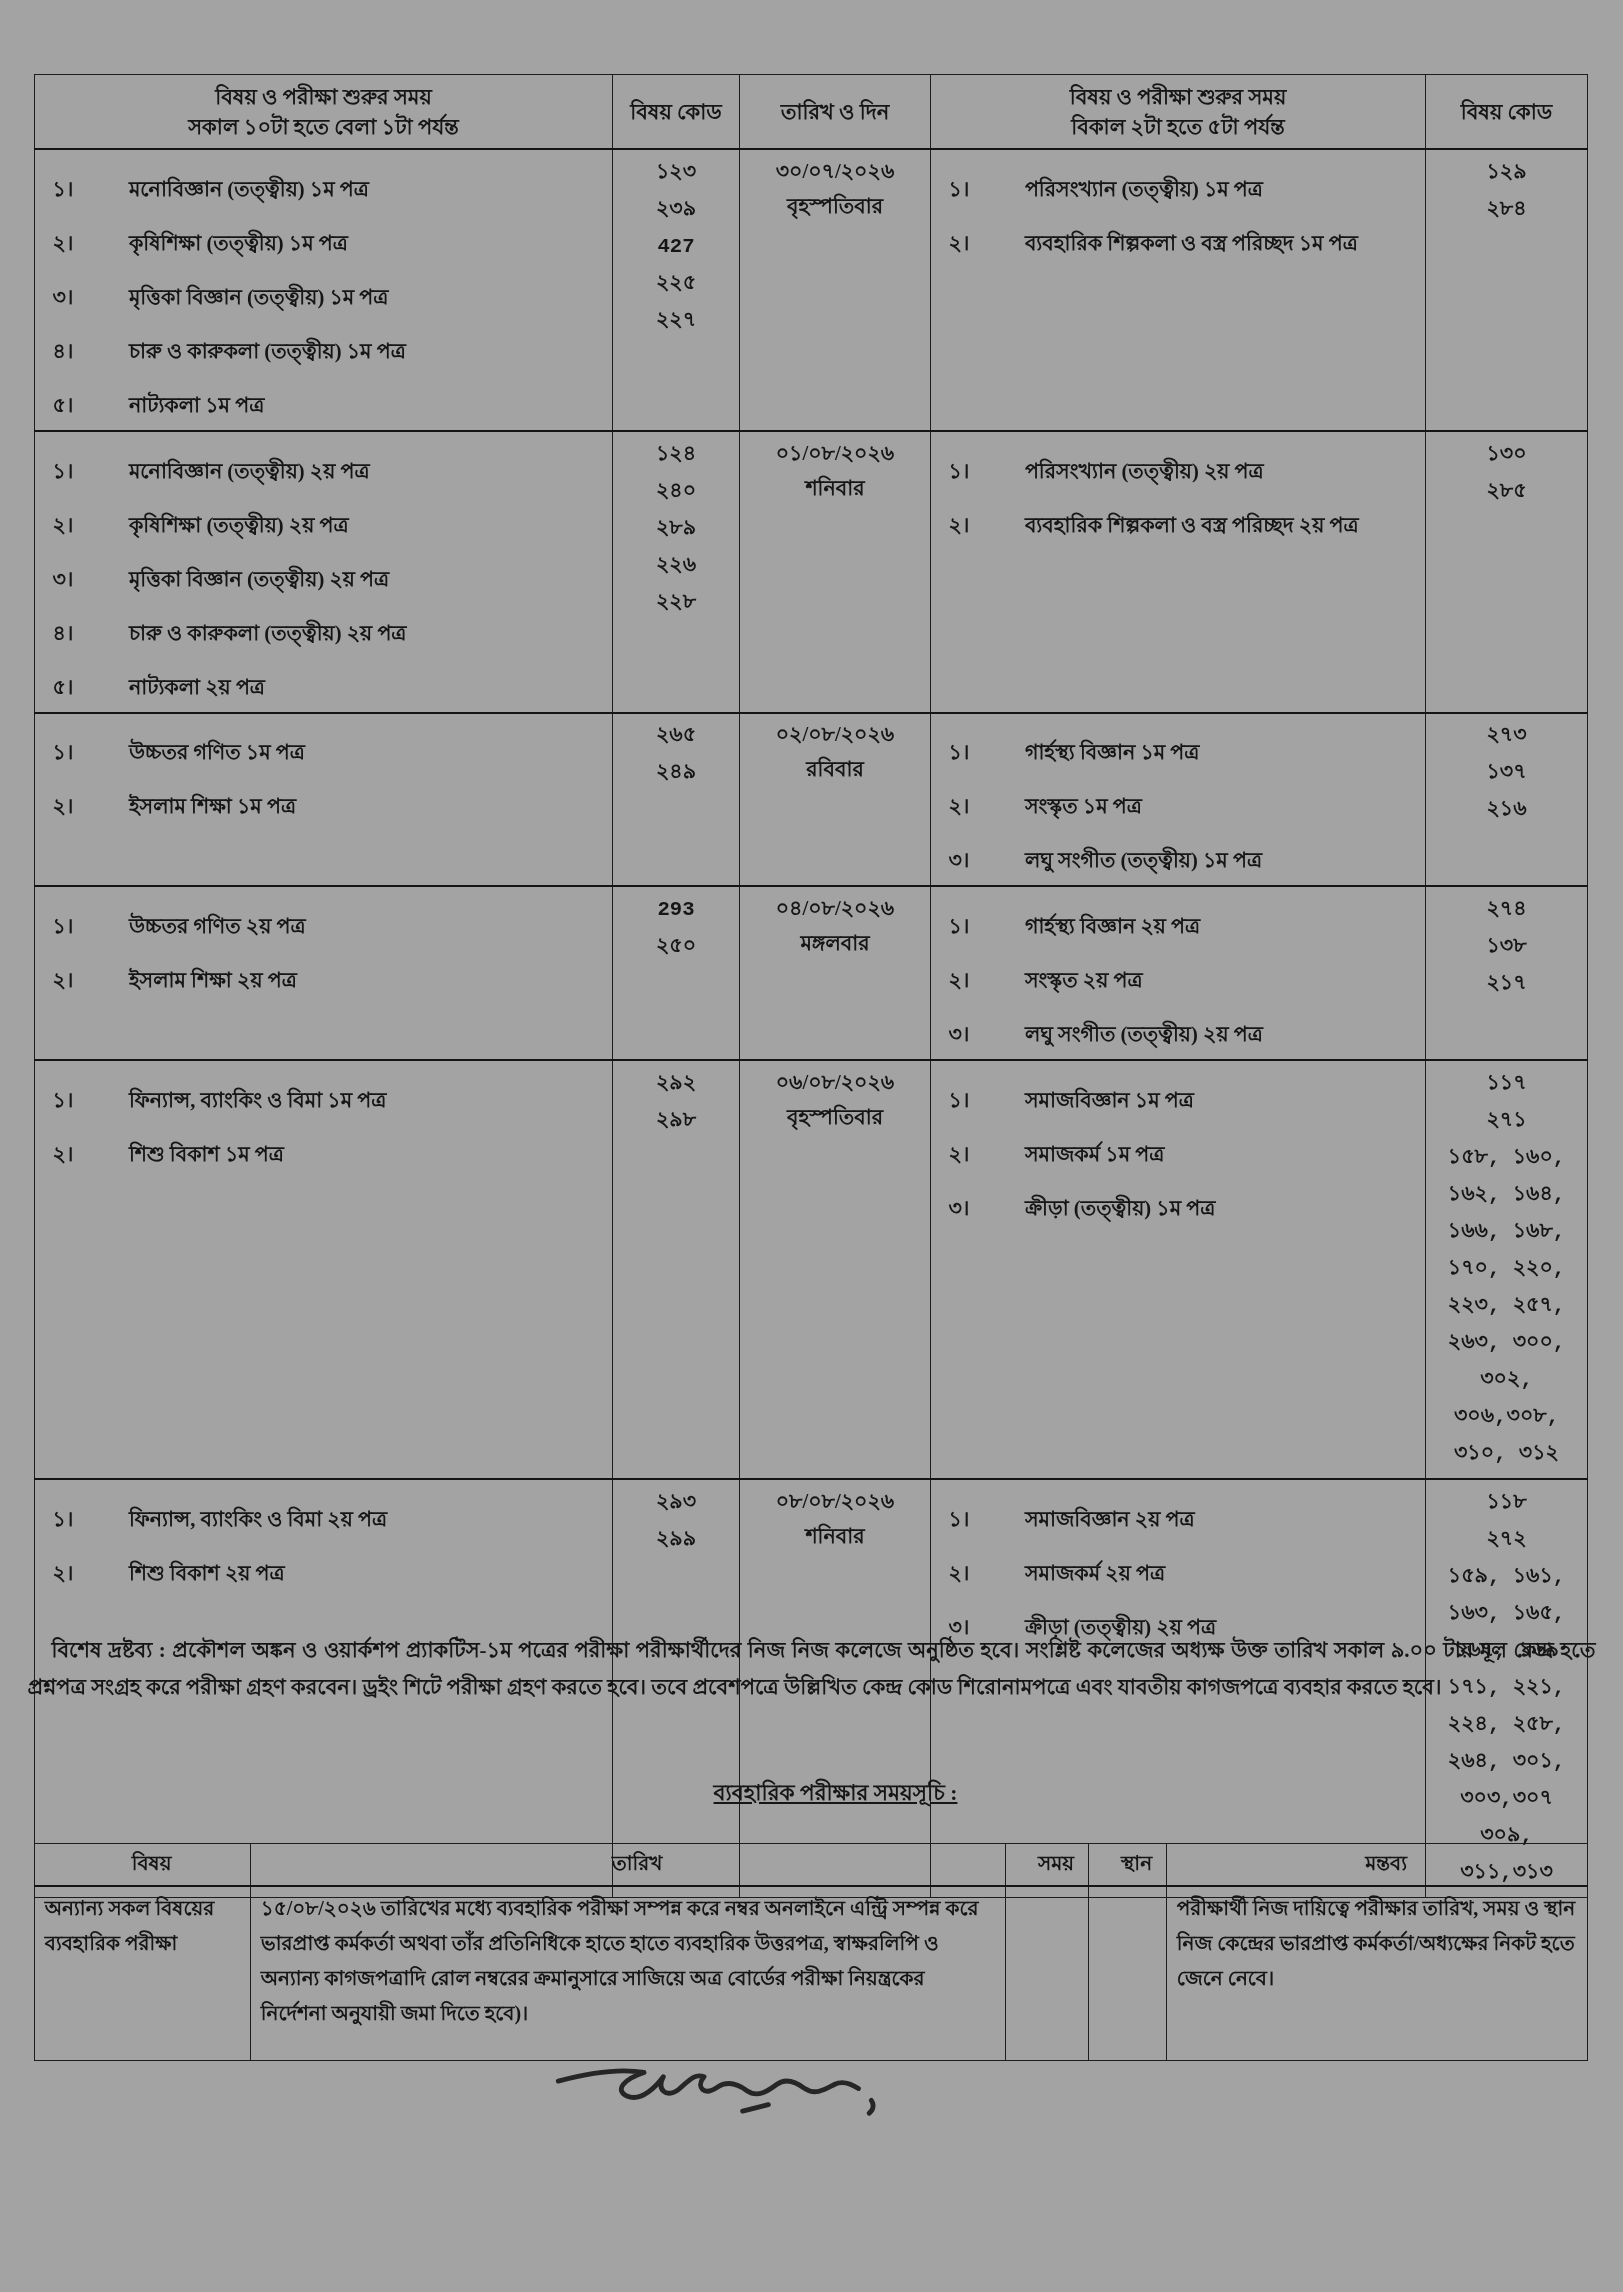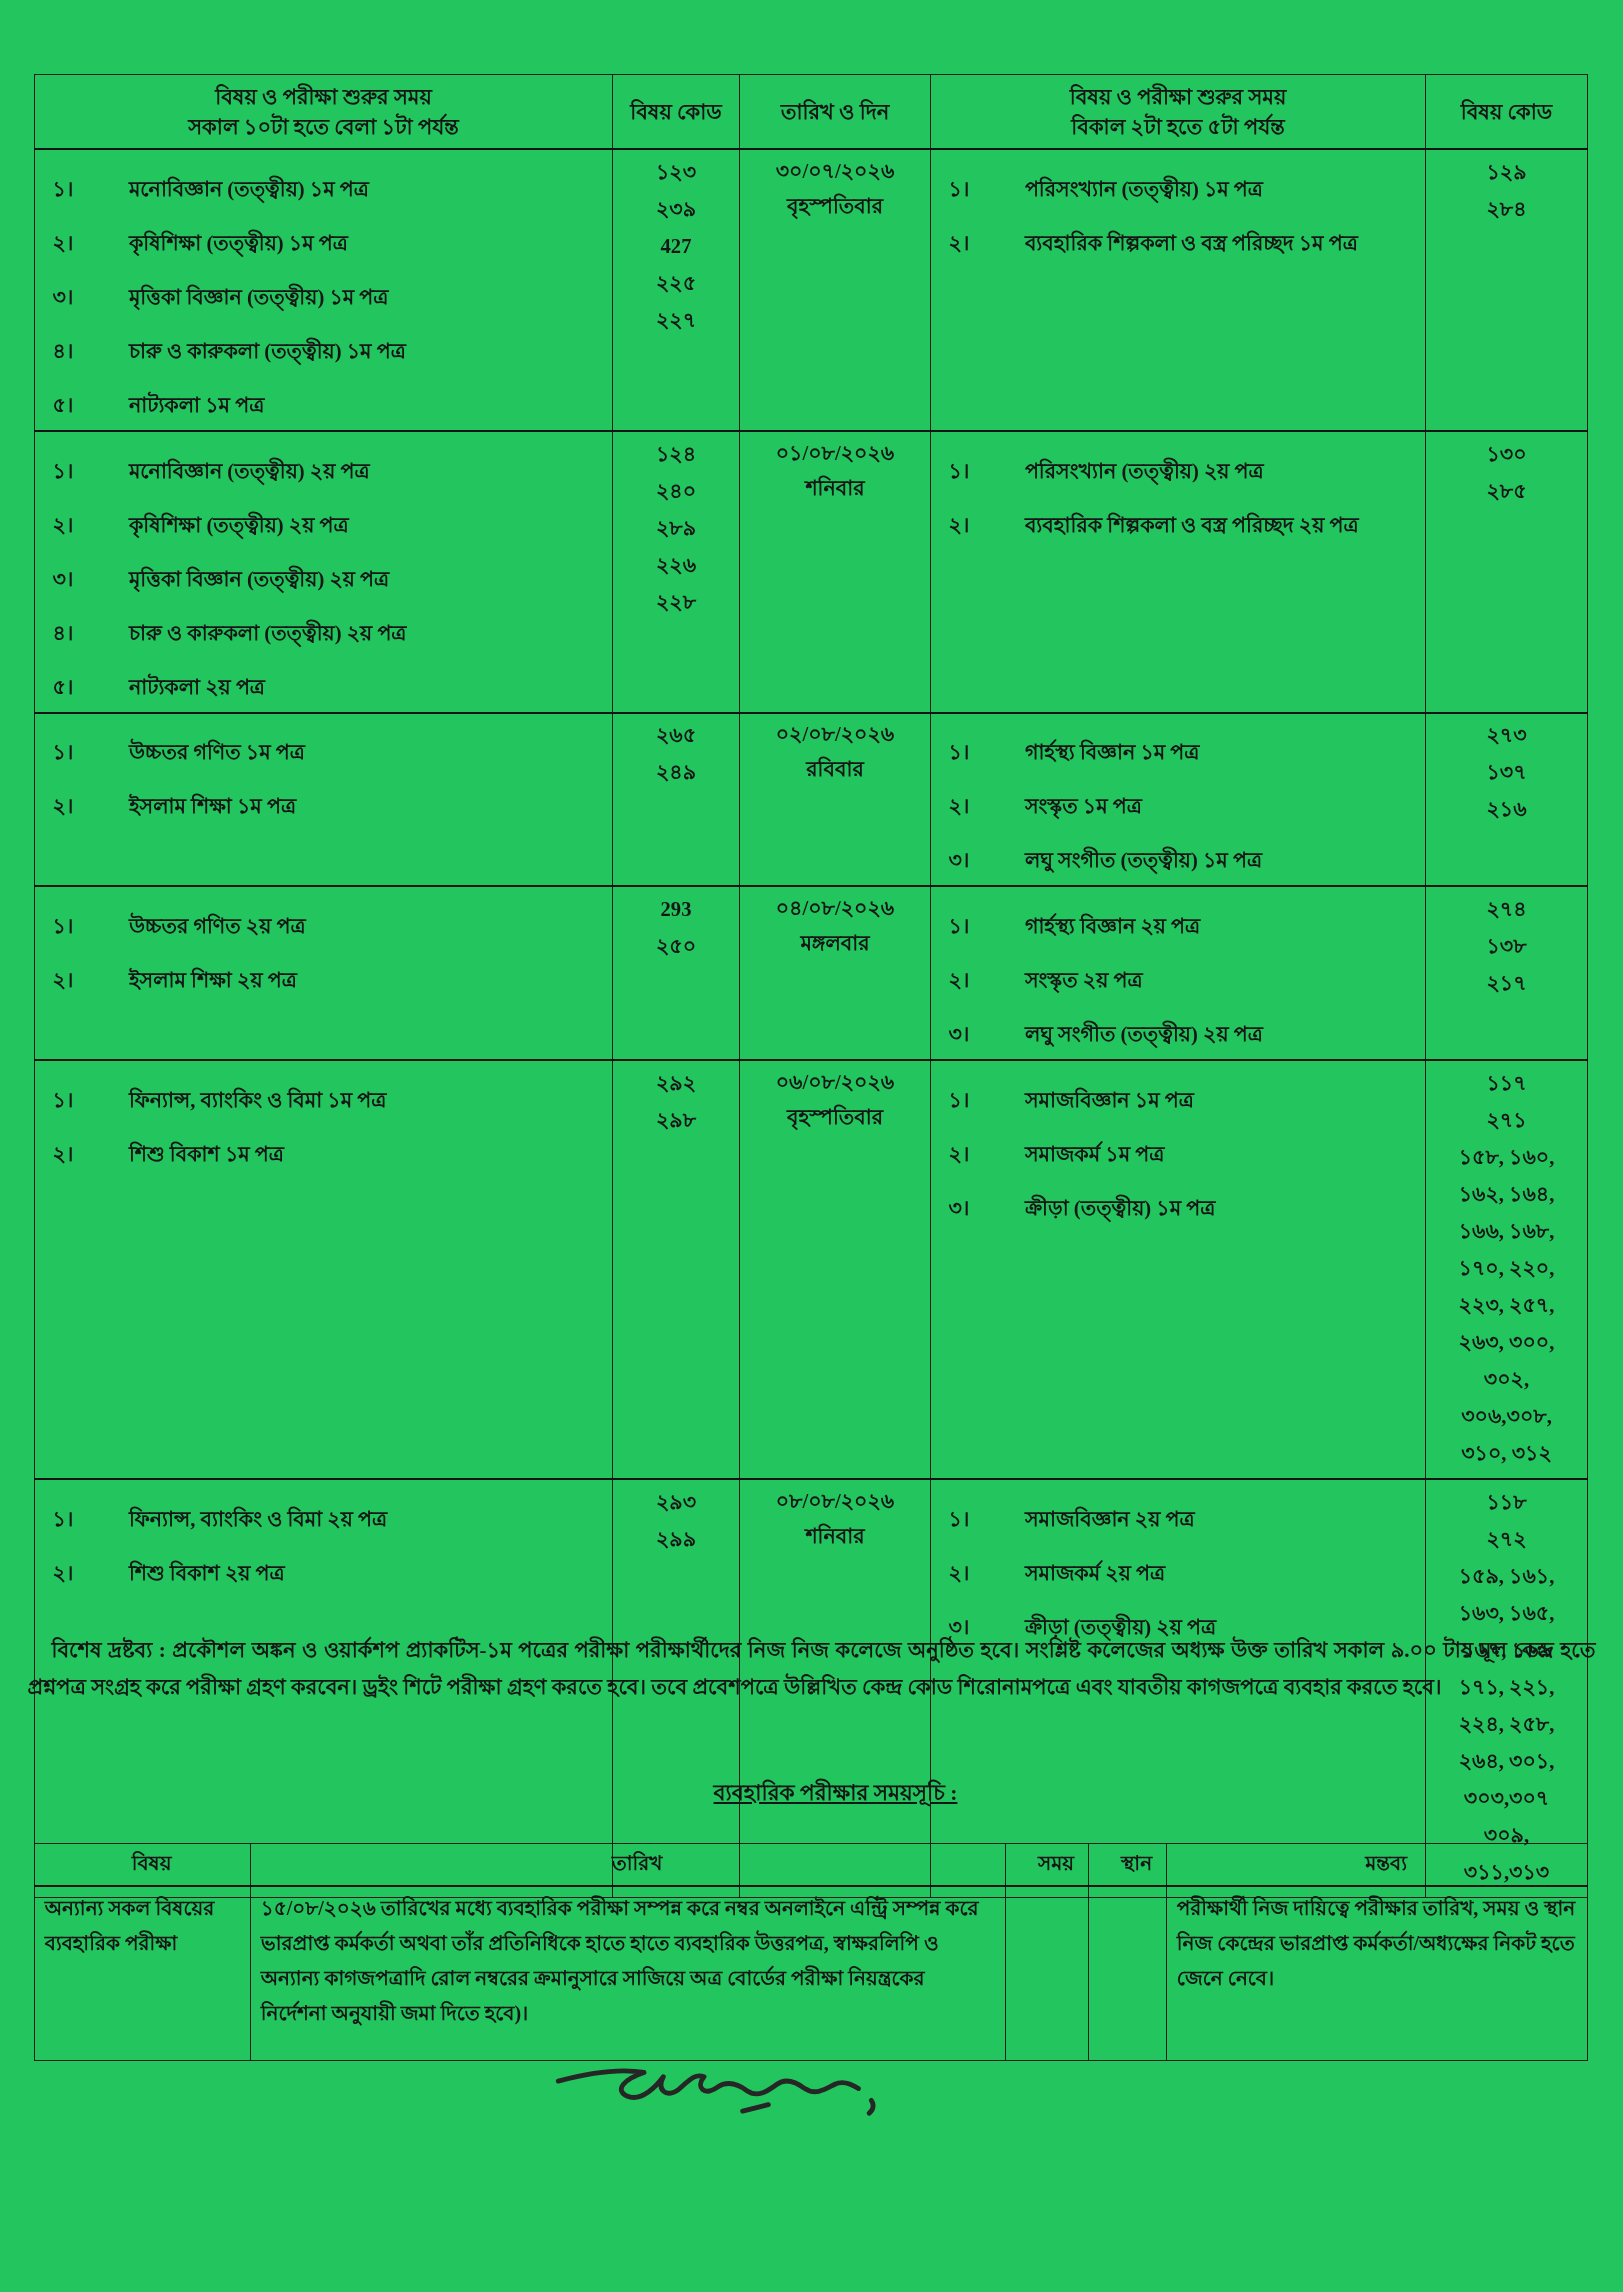--- a/index.html
+++ b/index.html
@@ -4,21 +4,21 @@
 <style>
   html,body{margin:0;padding:0;}
   body{
     width:1623px;height:2293px;
     background:#e9e7e2;
     font-family:"Liberation Serif","DejaVu Serif",serif;
     color:#161616;
   }
   .page{
     position:relative;width:1623px;height:2293px;
-    background:#22c55e;overflow:hidden;
+    background:#a3a3a3;overflow:hidden;
   }
   
   table.main{
     position:absolute;left:34px;top:74px;width:1554px;
     border-collapse:collapse;table-layout:fixed;
     font-size:20.6px;font-weight:600;
   }
   table.main col.c-subj-m{width:578px;}
   table.main col.c-code1{width:127px;}
   table.main col.c-date{width:191px;}
@@ -32,21 +32,21 @@
   table.main thead th{
     border-bottom:2.9px solid #151515;
     text-align:center;vertical-align:middle;
     font-size:21px;font-weight:700;
     height:69px;line-height:30px;padding:2px 5.9px;
   }
   tr.block > td{border-top:2.4px solid #151515;}
   .subj-line{line-height:37px;white-space:nowrap;overflow:hidden;margin-top:17px;}
   .sl{display:inline-block;width:90px;padding-left:13.7px;box-sizing:border-box;}
   td.codes{text-align:center;}
-  td.codes div{line-height:37px;white-space:pre-line;}
+  td.codes div{line-height:37px;white-space:pre-line;font-family:Liberation Mono, monospace;}
   td.datecell{vertical-align:middle;text-align:center;}
   td.datecell .d1{line-height:35px;}
   td.datecell .d2{line-height:35px;}
   
   .note{
     position:absolute;left:27.4px;top:1632px;width:1568px;
     font-size:21px;font-weight:600;line-height:37px;
     text-align:justify;margin:0;
   }
   .note b{font-weight:700;margin-left:24px;}

